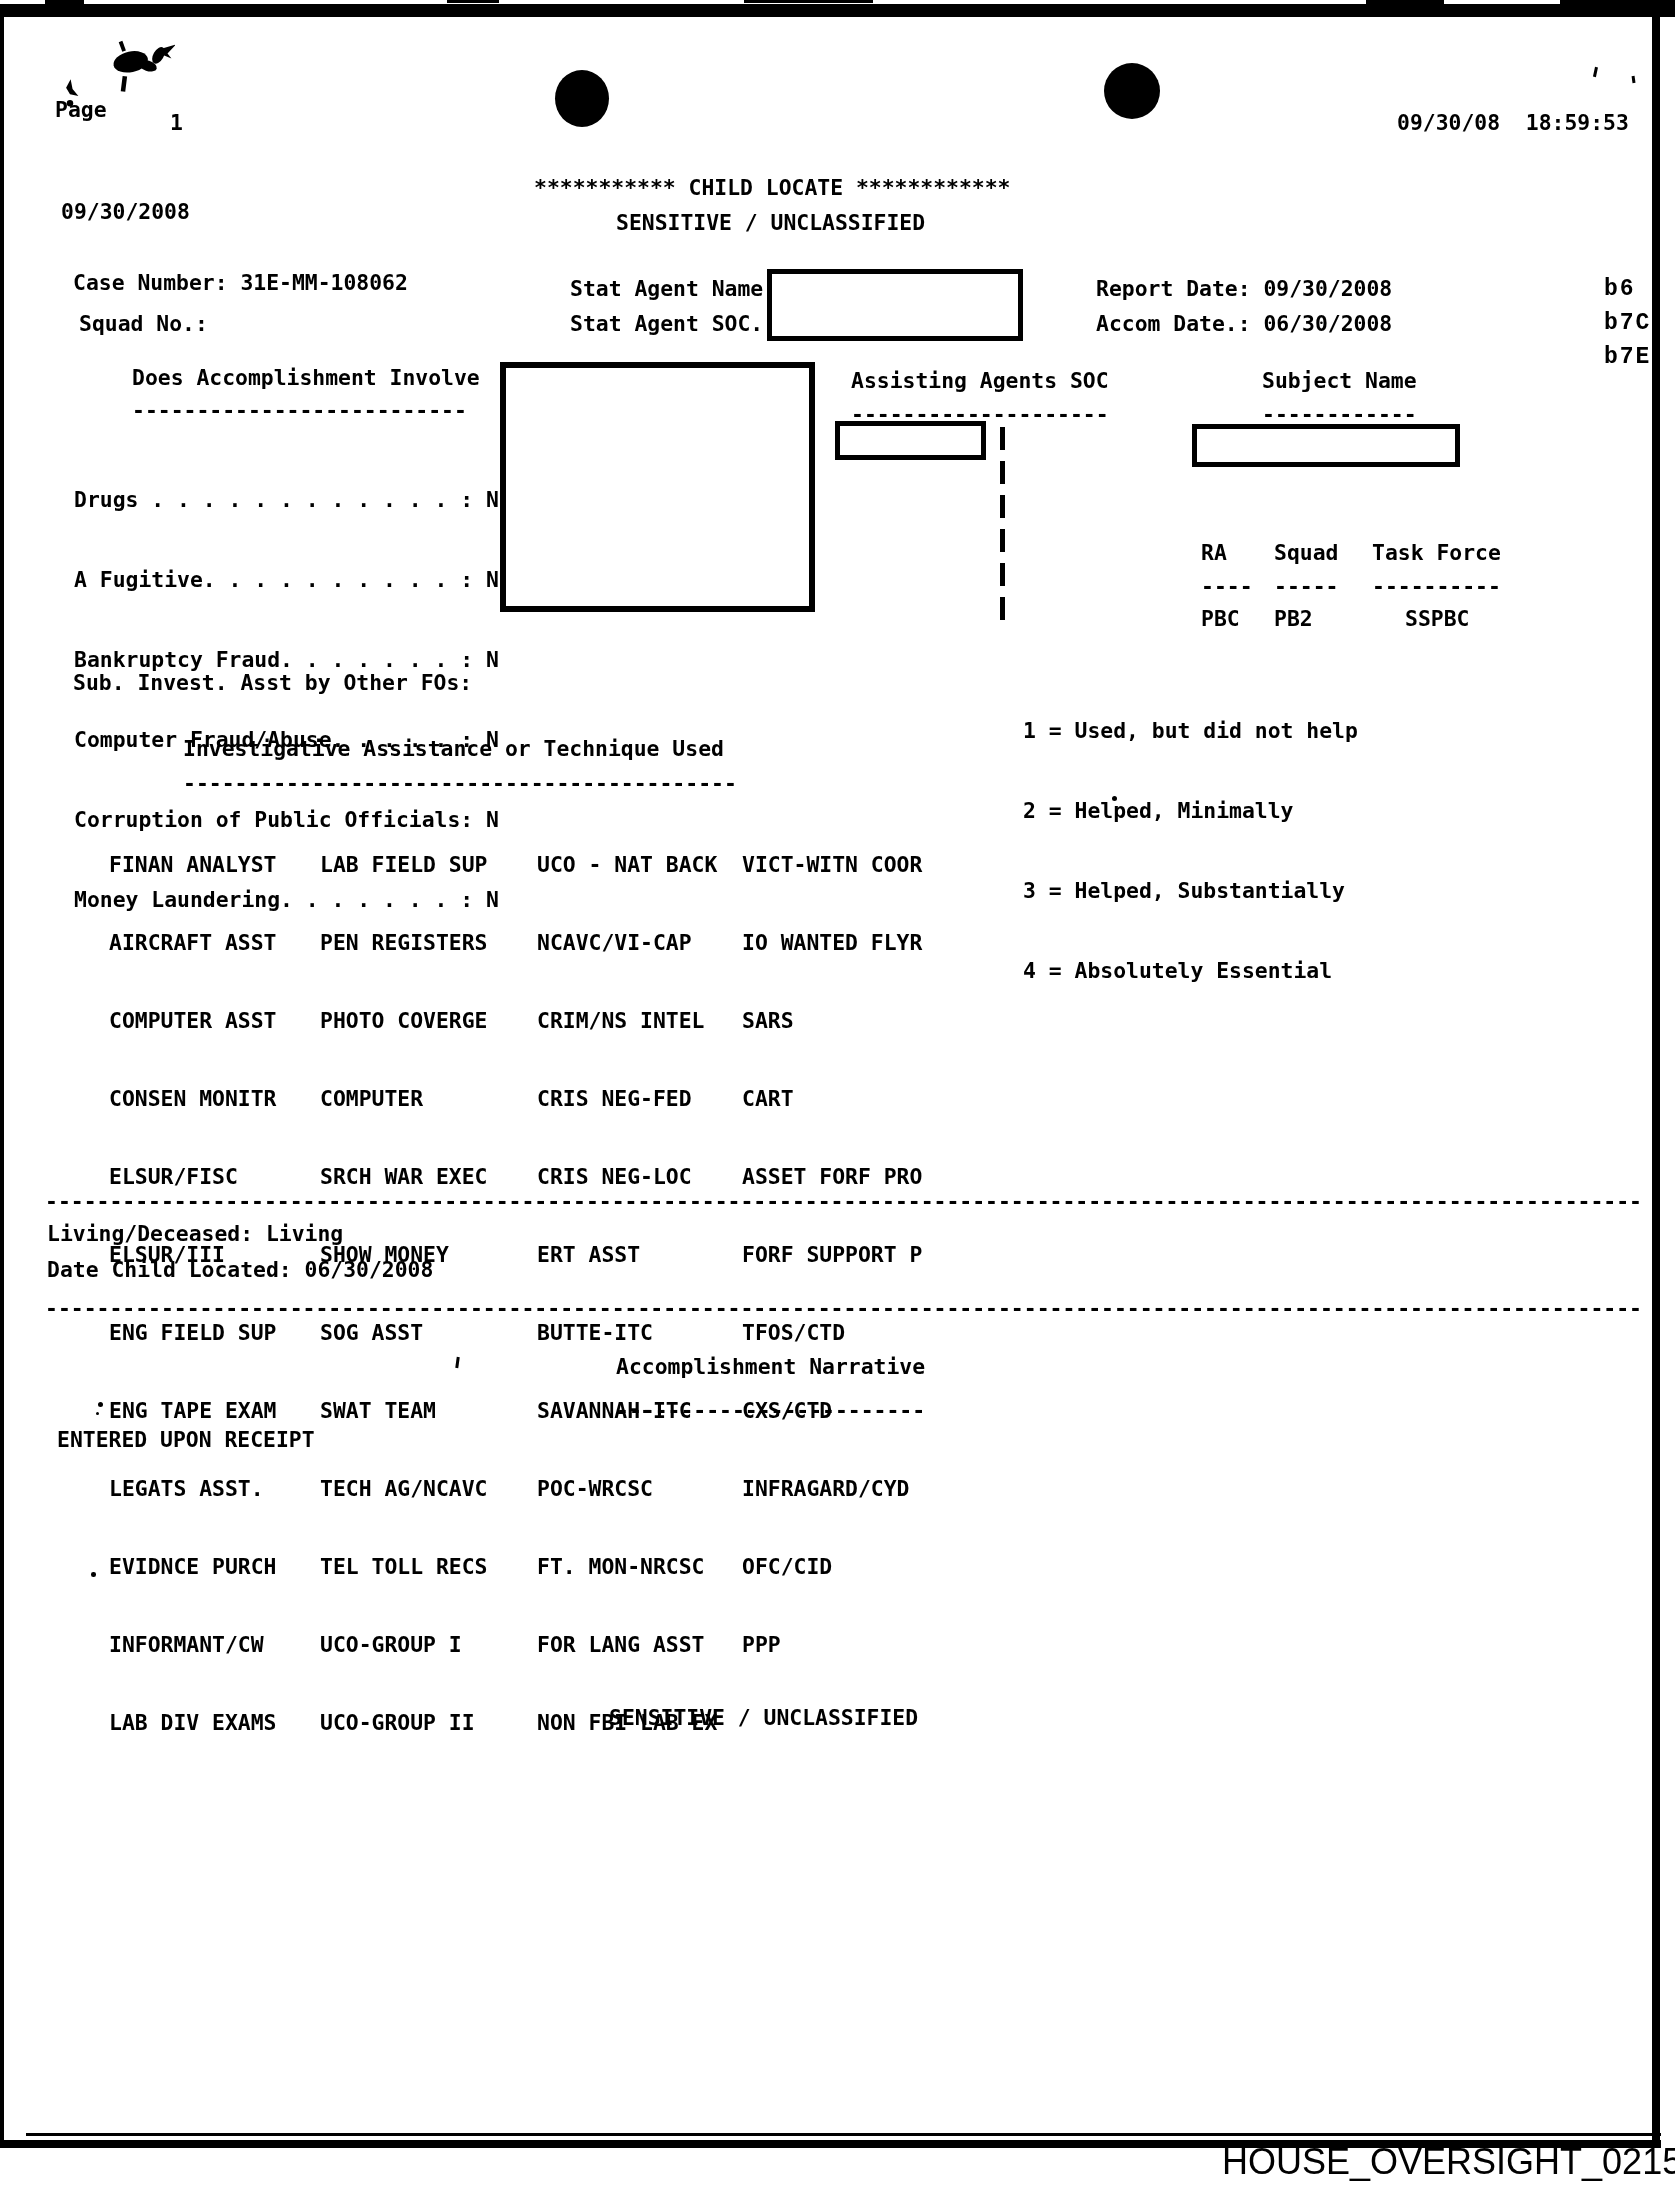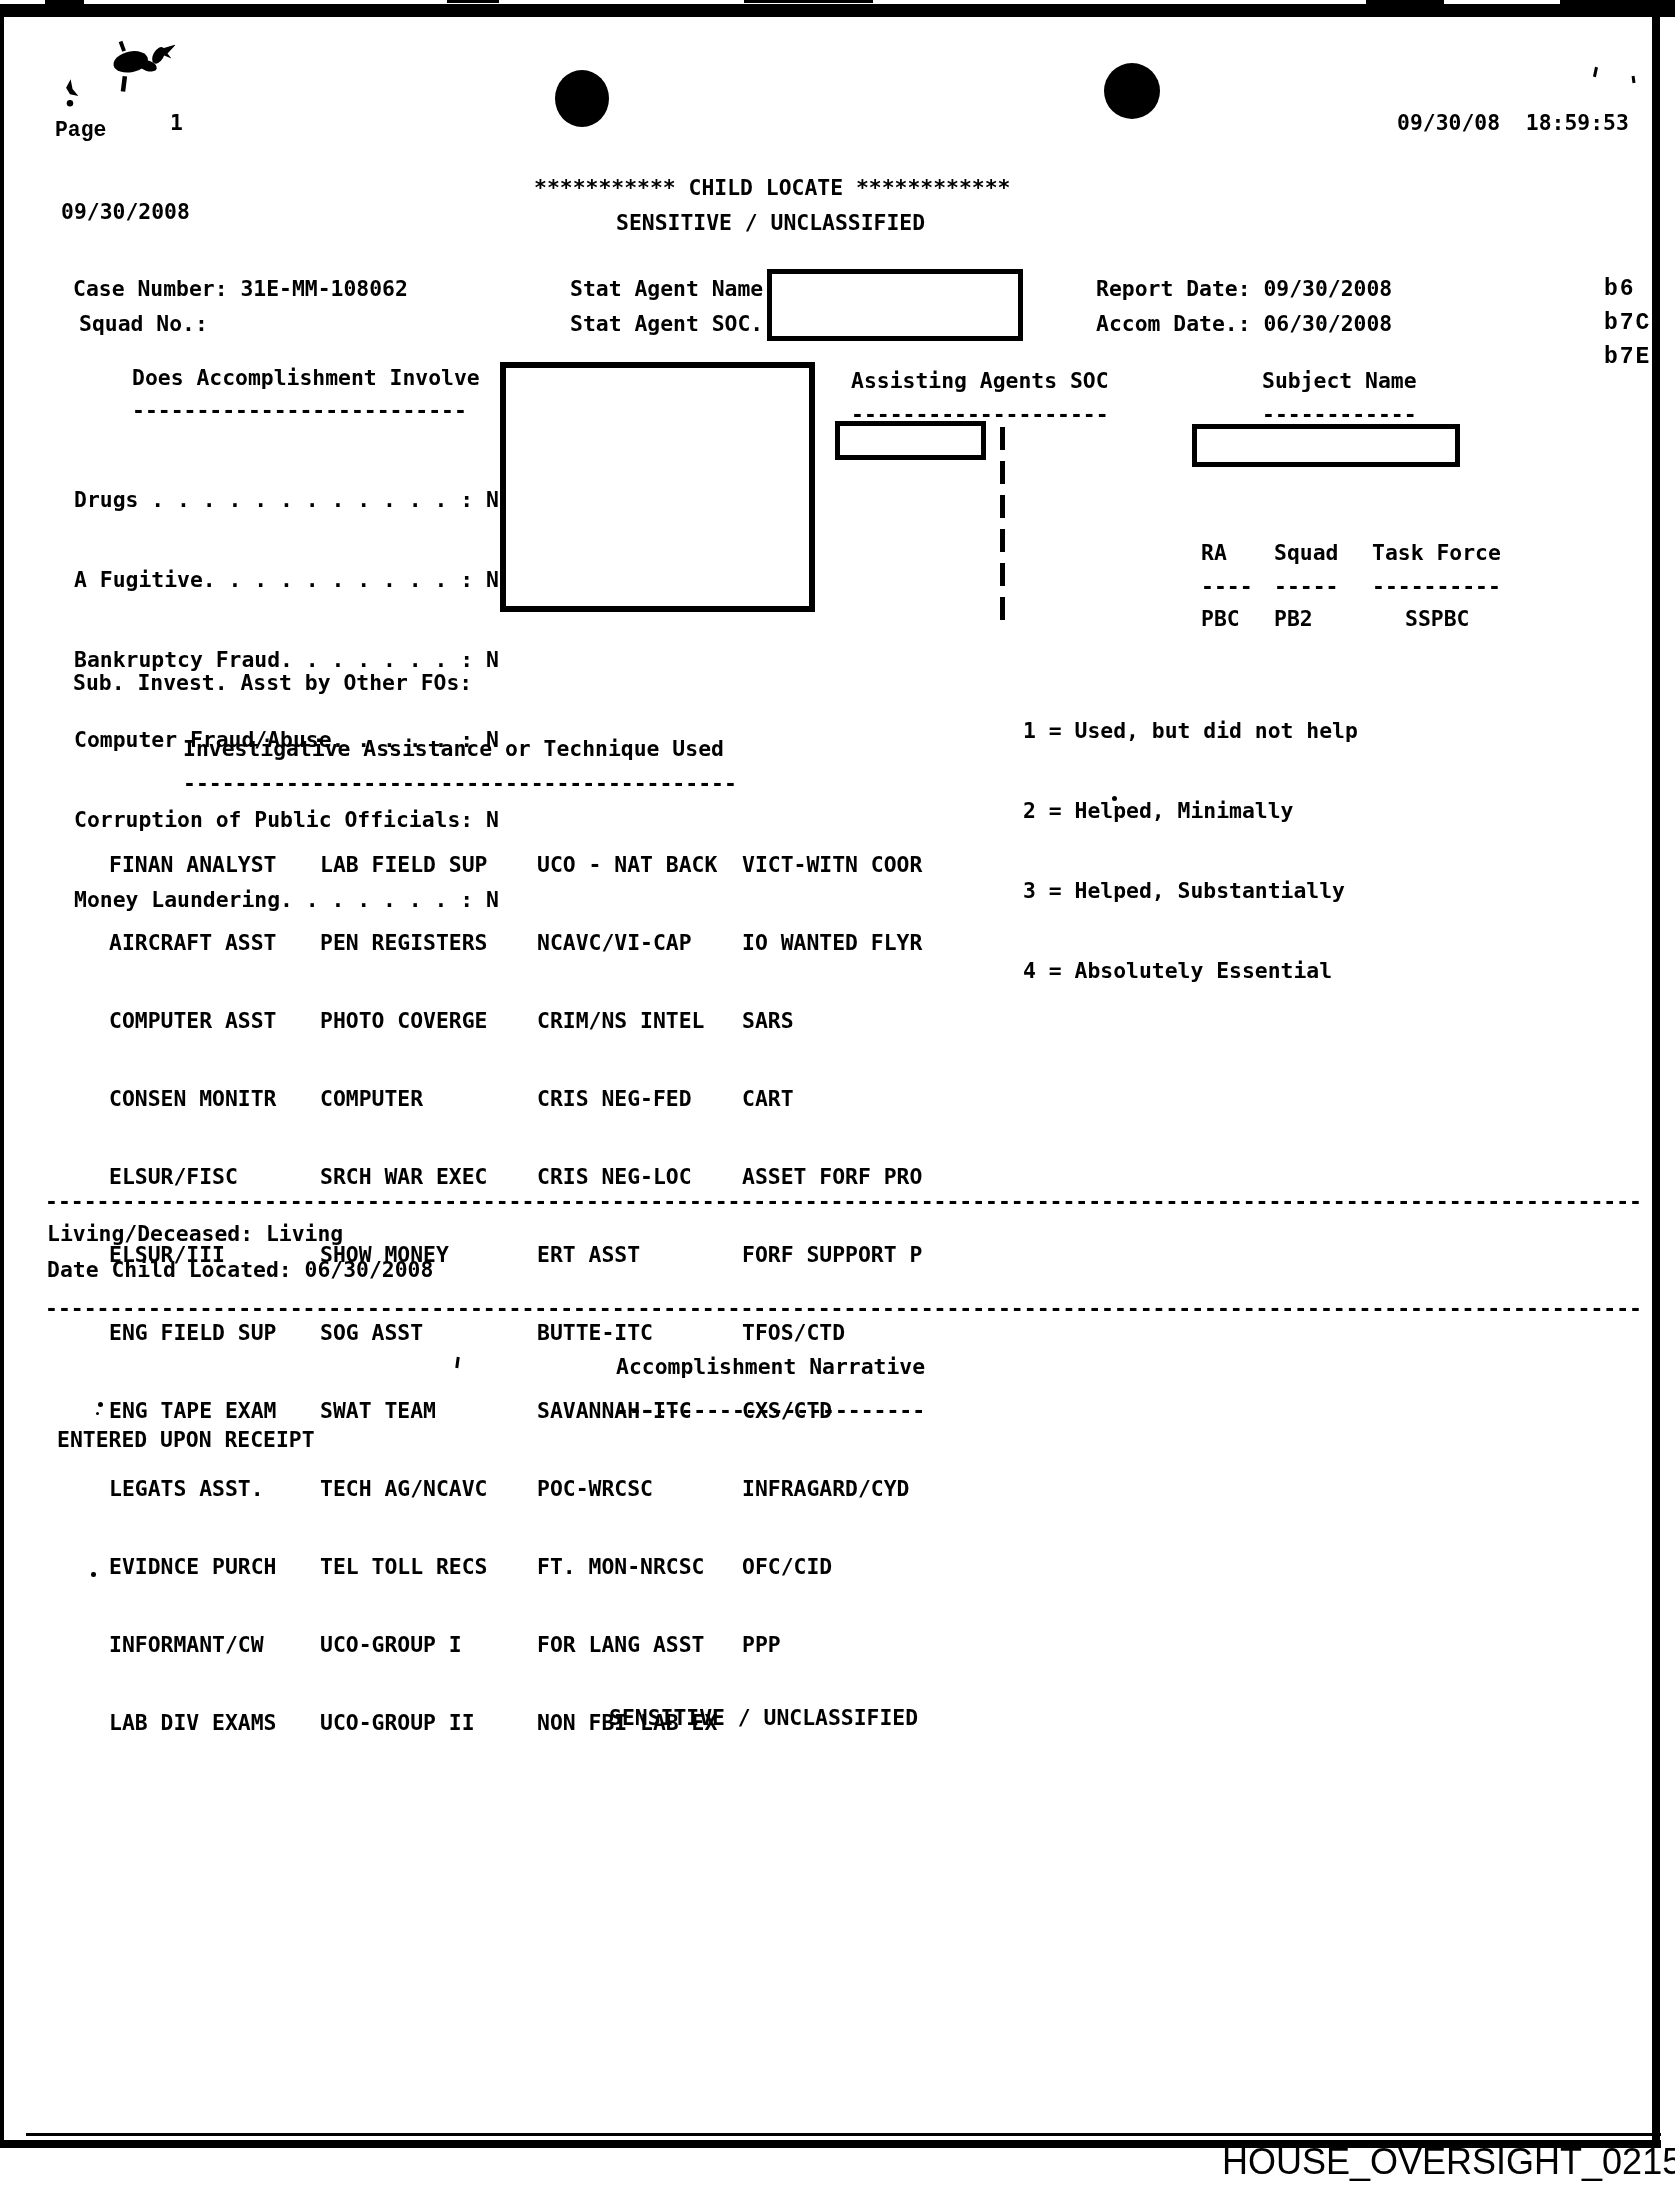--- a/index.html
+++ b/index.html
@@ -57,28 +57,28 @@
 
 <div class="bar" style="left:1594px;top:67px;width:3.2px;height:9.7px;transform:rotate(12deg);"></div>
 <div class="bar" style="left:1632px;top:76px;width:2.6px;height:6.5px;transform:rotate(-8deg);"></div>
 <div class="speck" style="left:1112px;top:796px;width:5.2px;height:5.2px;"></div>
 <div class="bar" style="left:456px;top:1357px;width:3.2px;height:11px;transform:rotate(8deg);"></div>
 <div class="speck" style="left:98px;top:1402px;width:5.2px;height:5.2px;"></div>
 <div class="speck" style="left:96px;top:1412px;width:3.2px;height:3.2px;"></div>
 <div class="speck" style="left:91px;top:1572px;width:4.5px;height:4.5px;"></div>
 <div class="bar" style="left:744px;top:463px;width:6.5px;height:8.4px;transform:rotate(40deg);border-radius:40%;"></div>
 
-<div class="t" style="left:55px;top:119px;font-family:Liberation Mono, monospace;">Page</div>
+<div class="t" style="left:55px;top:98px;">Page</div>
 <div class="t" style="left:170px;top:111px;">1</div>
 <div class="t" style="left:1397px;top:111px;">09/30/08  18:59:53</div>
 <div class="t" style="left:61px;top:176px;margin-top:24px;">09/30/2008</div>
 <div class="t" style="left:534px;top:176px;">*********** CHILD LOCATE ************</div>
 <div class="t" style="left:616px;top:211px;">SENSITIVE / UNCLASSIFIED</div>
 
-<div class="t" style="left:73px;top:277px;">Case Number: 31E-MM-108062</div>
+<div class="t" style="left:73px;top:271px;">Case Number: 31E-MM-108062</div>
 <div class="t" style="left:79px;top:312px;">Squad No.:</div>
 <div class="t" style="left:570px;top:277px;">Stat Agent Name:</div>
 <div class="t" style="left:570px;top:312px;">Stat Agent SOC.:</div>
 <div class="box" style="left:767px;top:269px;width:256px;height:72px;"></div>
 <div class="t" style="left:1096px;top:277px;">Report Date: 09/30/2008</div>
 <div class="t" style="left:1096px;top:312px;">Accom Date.: 06/30/2008</div>
 <div class="rows53" style="position:absolute;left:1604px;top:272px;">
   <div class="bcode">b6</div>
   <div class="bcode">b7C</div>
   <div class="bcode">b7E</div>

